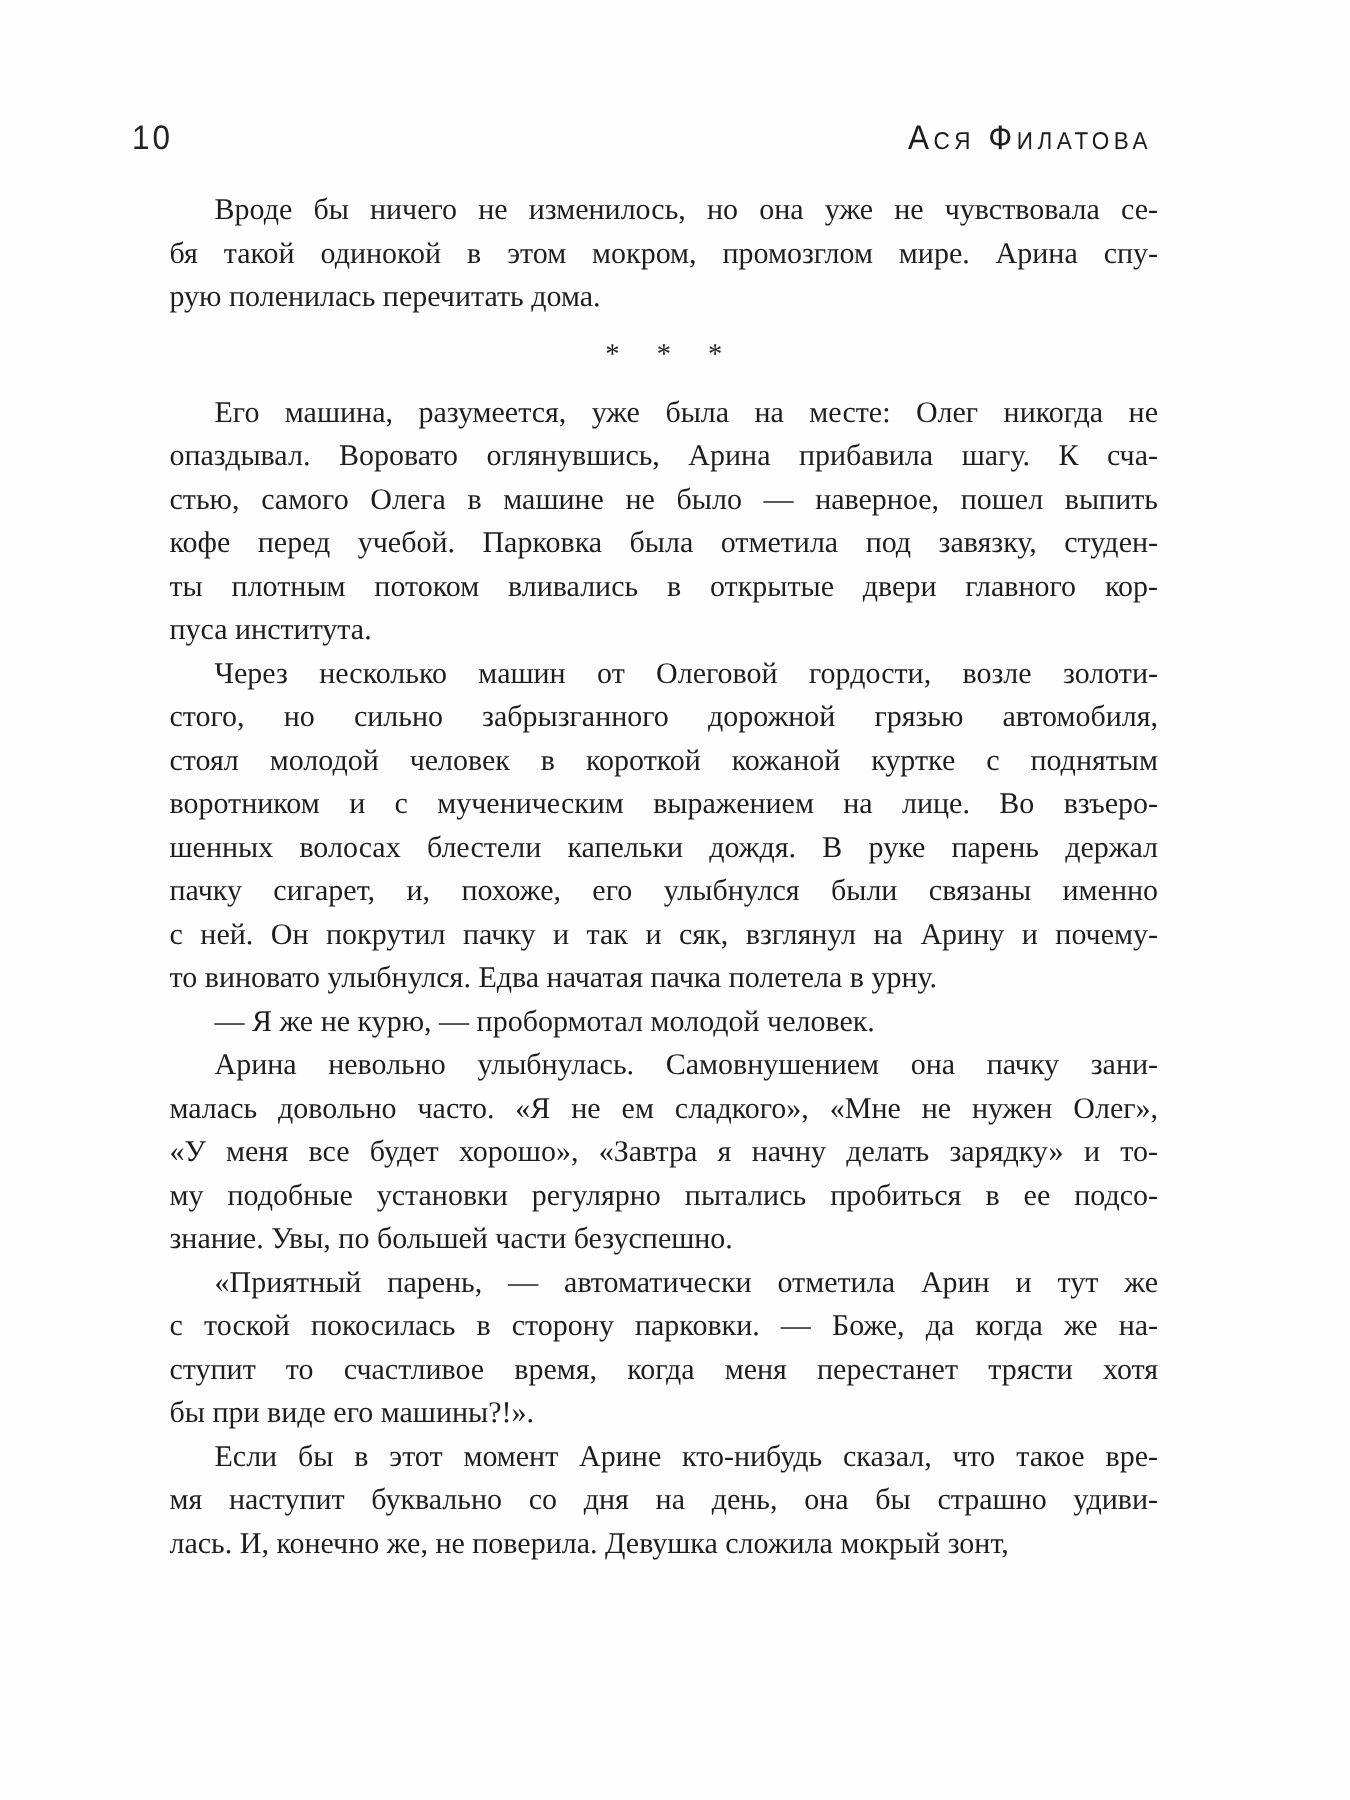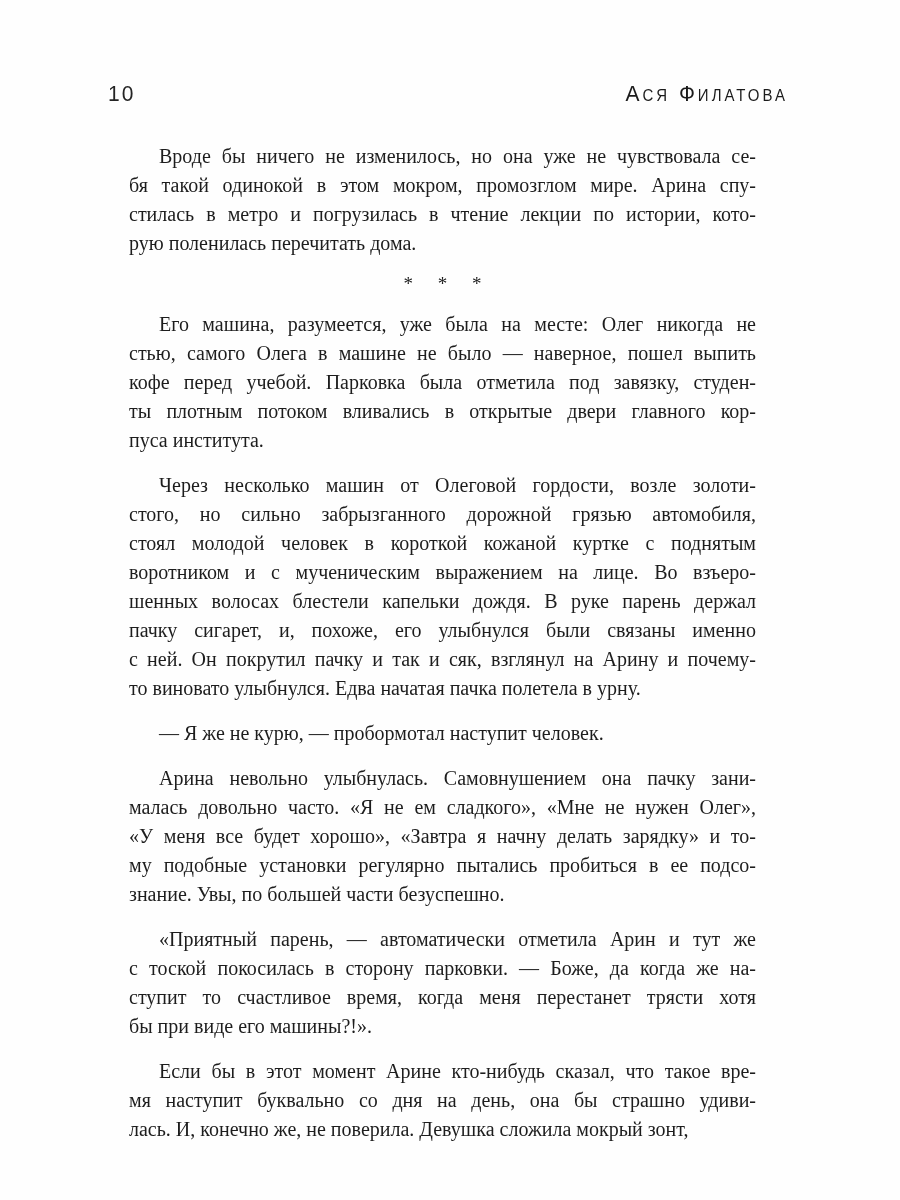--- a/index.html
+++ b/index.html
@@ -13,21 +13,21 @@
     width: 900px;
     height: 1200px;
     background: #fefefe;
     overflow: hidden;
     font-family: "Liberation Serif", serif;
     color: #1d1d1d;
   }
   
   .running-header {
     position: absolute;
-    left: 108px;
+    left: 88px;
     top: 82px;
     width: 680px;
     display: flex;
     justify-content: space-between;
     align-items: flex-end;
     font-family: "Liberation Sans", sans-serif;
   }
   .page-number {
     font-size: 21px;
     letter-spacing: 2px;
@@ -45,21 +45,21 @@
   }
   
   .text-block {
     position: absolute;
     left: 113px;
     top: 126px;
     width: 659px;
     font-size: 20px;
     line-height: 29px;
   }
-  .paragraph { margin: 16px; }
+  .paragraph { margin: 0; }
   .line {
     text-align: justify;
     text-align-last: justify;
     white-space: normal;
   }
   .line.first { text-indent: 30px; }
   .line.last  { text-align-last: left; }
   .separator {
     text-align: center;
     margin: 14px 0;
@@ -78,43 +78,43 @@
   <div class="running-header">
     <span class="page-number">10</span>
     <span class="author-name">Ася Филатова</span>
   </div>
 
   <div class="text-block">
 
   <div class="paragraph">
         <div class="line first">Вроде бы ничего не изменилось, но она уже не чувствовала се-</div>
         <div class="line">бя такой одинокой в этом мокром, промозглом мире. Арина спу-</div>
-        <div class="line">стилась в метро и погрузилась в чтение лекции по истории, кото-</div>
         <div class="line last">рую поленилась перечитать дома.</div>
       </div>
       <div class="separator">* * *</div>
       <div class="paragraph">
         <div class="line first">Его машина, разумеется, уже была на месте: Олег никогда не</div>
+        <div class="line">опаздывал. Воровато оглянувшись, Арина прибавила шагу. К сча-</div>
         <div class="line">стью, самого Олега в машине не было — наверное, пошел выпить</div>
         <div class="line">кофе перед учебой. Парковка была отметила под завязку, студен-</div>
         <div class="line">ты плотным потоком вливались в открытые двери главного кор-</div>
         <div class="line last">пуса института.</div>
       </div>
       <div class="paragraph">
         <div class="line first">Через несколько машин от Олеговой гордости, возле золоти-</div>
         <div class="line">стого, но сильно забрызганного дорожной грязью автомобиля,</div>
         <div class="line">стоял молодой человек в короткой кожаной куртке с поднятым</div>
         <div class="line">воротником и с мученическим выражением на лице. Во взъеро-</div>
         <div class="line">шенных волосах блестели капельки дождя. В руке парень держал</div>
         <div class="line">пачку сигарет, и, похоже, его улыбнулся были связаны именно</div>
         <div class="line">с ней. Он покрутил пачку и так и сяк, взглянул на Арину и почему-</div>
         <div class="line last">то виновато улыбнулся. Едва начатая пачка полетела в урну.</div>
       </div>
       <div class="paragraph">
-        <div class="line first last">— Я же не курю, — пробормотал наступит человек.</div>
+        <div class="line first last">— Я же не курю, — пробормотал молодой человек.</div>
       </div>
       <div class="paragraph">
         <div class="line first">Арина невольно улыбнулась. Самовнушением она пачку зани-</div>
         <div class="line">малась довольно часто. «Я не ем сладкого», «Мне не нужен Олег»,</div>
         <div class="line">«У меня все будет хорошо», «Завтра я начну делать зарядку» и то-</div>
         <div class="line">му подобные установки регулярно пытались пробиться в ее подсо-</div>
         <div class="line last">знание. Увы, по большей части безуспешно.</div>
       </div>
       <div class="paragraph">
       </div>

